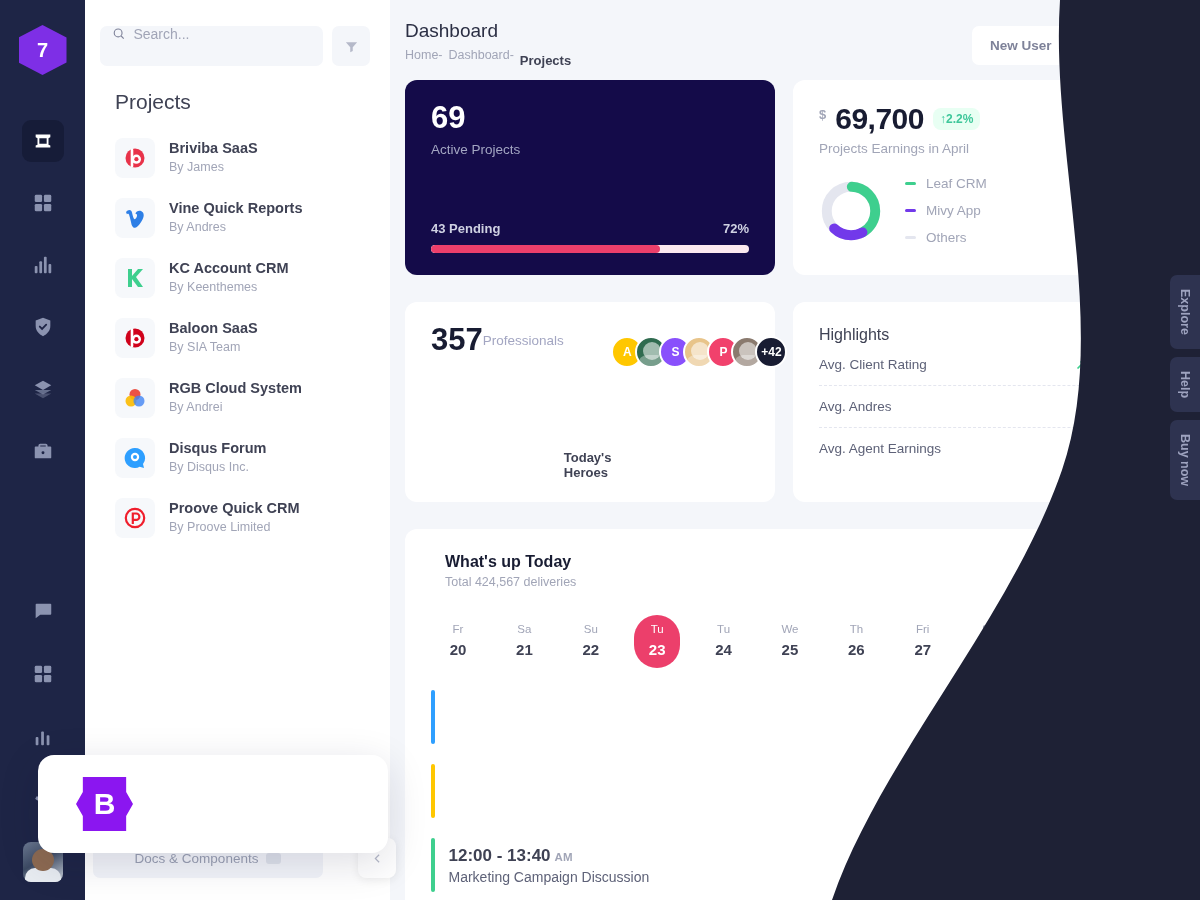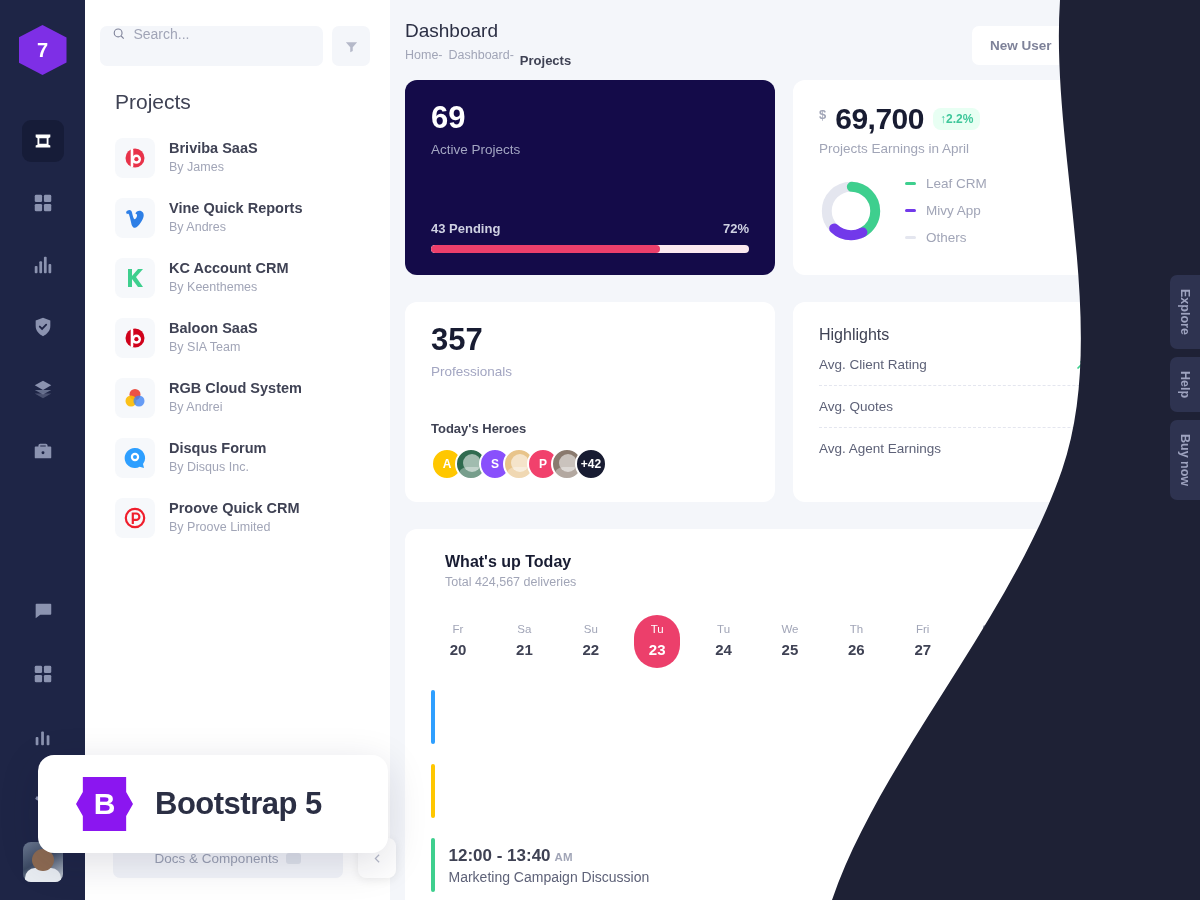--- a/index.html
+++ b/index.html
@@ -73,21 +73,21 @@
   .panel-title { font-size: 21px; color: #3f4254; padding: 24px 0 0 30px; font-weight: 400; }
   .proj-list { padding: 14px 0 0 30px; }
   .proj-row { display: flex; align-items: center; gap: 14px; padding: 10px 0; }
   .proj-logo {
     width: 40px; height: 40px; border-radius: 8px; background: #f6f8fb;
     display: flex; align-items: center; justify-content: center; flex: 0 0 40px;
   }
   .proj-name { font-size: 14.5px; font-weight: bold; color: #3f4254; line-height: 1.35; }
   .proj-by { font-size: 12.5px; color: #a1a5b7; line-height: 1.5; }
   .docs-bar {
-    position: absolute; left: 28px; bottom: 22px; width: 230px; height: 40px;
+    position: absolute; left: 8px; bottom: 22px; width: 230px; height: 40px;
     background: #f2f4f9; border-radius: 7px;
     display: flex; align-items: center; justify-content: center; gap: 8px;
     font-size: 13.5px; color: #9aa0b3;
   }
   .docs-chip { background: #dde1ea; border-radius: 3px; width: 15px; height: 11px; }
   .collapse-btn {
     position: absolute; left: 358px; bottom: 22px; width: 38px; height: 40px;
     background: #fff; border-radius: 8px; box-shadow: 0 2px 10px rgba(0,0,0,.08);
     display: flex; align-items: center; justify-content: center; z-index: 6;
   }
@@ -477,21 +477,21 @@
                 <div class="amt">$7,660</div>
                 <div class="amt">$2,820</div>
                 <div class="amt">$45,257</div>
               </div>
           </div>
         </div>
       </div>
 
       <div class="row" style="margin-top:27px">
 
-        <div class="card card-pro" style="display:flex;flex-direction:column">
+        <div class="card card-pro" style="display:flex;flex-direction:row">
           <div class="big-num" style="color:#181c32">357</div>
           <div class="sub-lbl">Professionals</div>
           <div class="heroes-lbl">Today's Heroes</div>
           <div class="heroes" id="heroes">
               <div class="hero" style="background: rgb(255, 199, 0);">A</div>
               <div class="hero" style="background: rgb(47, 107, 79);">
                 <span style="position:absolute;left:6px;top:4px;width:18px;height:18px;border-radius:50%;background:rgba(255,255,255,.55)"></span>
                 <span style="position:absolute;left:1px;bottom:0;width:28px;height:11px;border-radius:9px 9px 0 0;background:rgba(255,255,255,.35)"></span>
               </div>
               <div class="hero" style="background: rgb(137, 80, 252);">S</div>
@@ -513,21 +513,21 @@
           <div id="hl-rows">
               <div class="hl-row">
                 <span>Avg. Client Rating</span>
                 <span class="hl-val">
                   <span class="hl-arrow" style="color:#3ecf8e">↗</span>
                   <span>7.8</span>
                   <span class="hl-den">/10</span>
                 </span>
               </div>
               <div class="hl-row">
-                <span>Avg. Quotes</span>
+                <span>Avg. Andres</span>
                 <span class="hl-val">
                   <span class="hl-arrow" style="color:#f1416c">↙</span>
                   <span>730</span>
                 </span>
               </div>
               <div class="hl-row">
                 <span>Avg. Agent Earnings</span>
                 <span class="hl-val">
                   <span class="hl-arrow" style="color:#3ecf8e">↗</span>
                   <span>$2,309</span>
@@ -624,15 +624,14 @@
   <div class="vtabs">
     <div class="vtab">Explore</div>
     <div class="vtab">Help</div>
     <div class="vtab">Buy now</div>
   </div>
 
   <div class="bs-badge">
     <div class="bs-logo">
       <span>B</span>
     </div>
-    <div class="bs-text">Bootstrap 5</div>
   </div>
 </div>
 
 </body></html>

